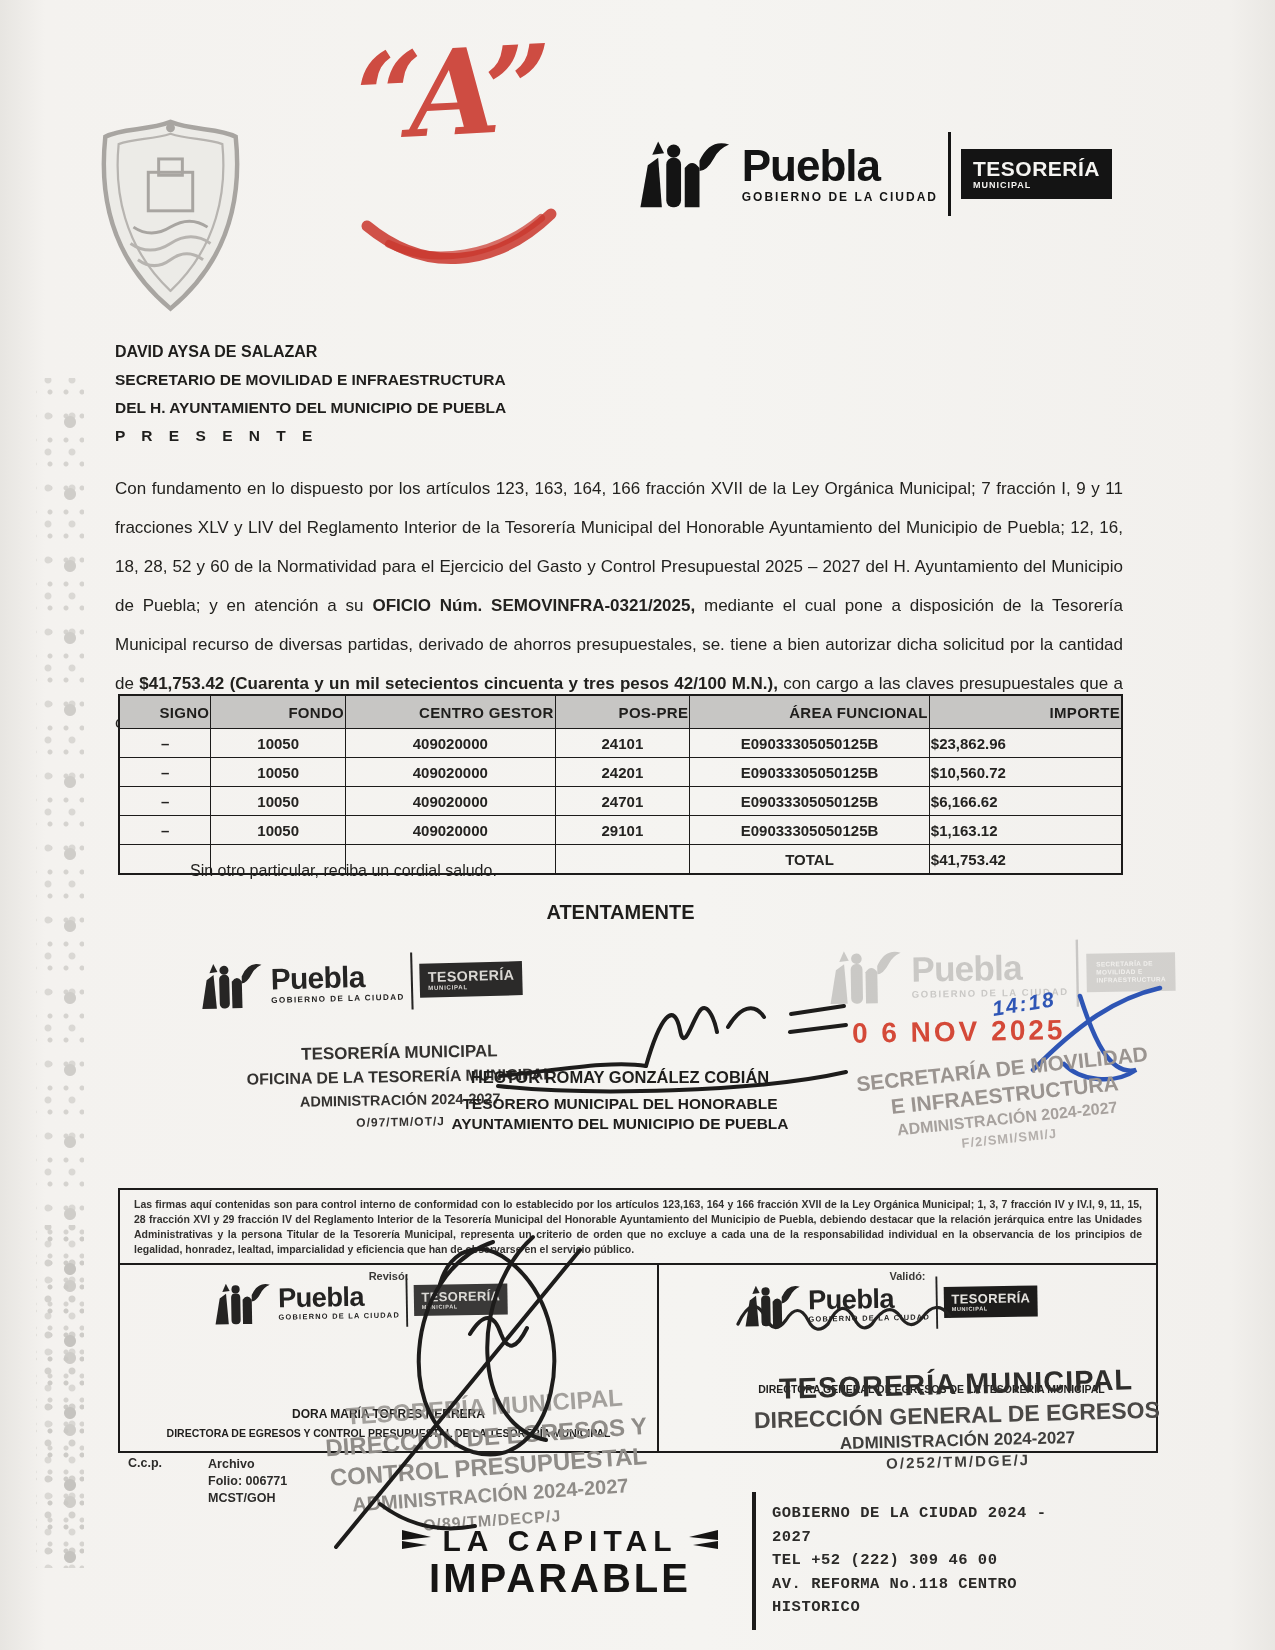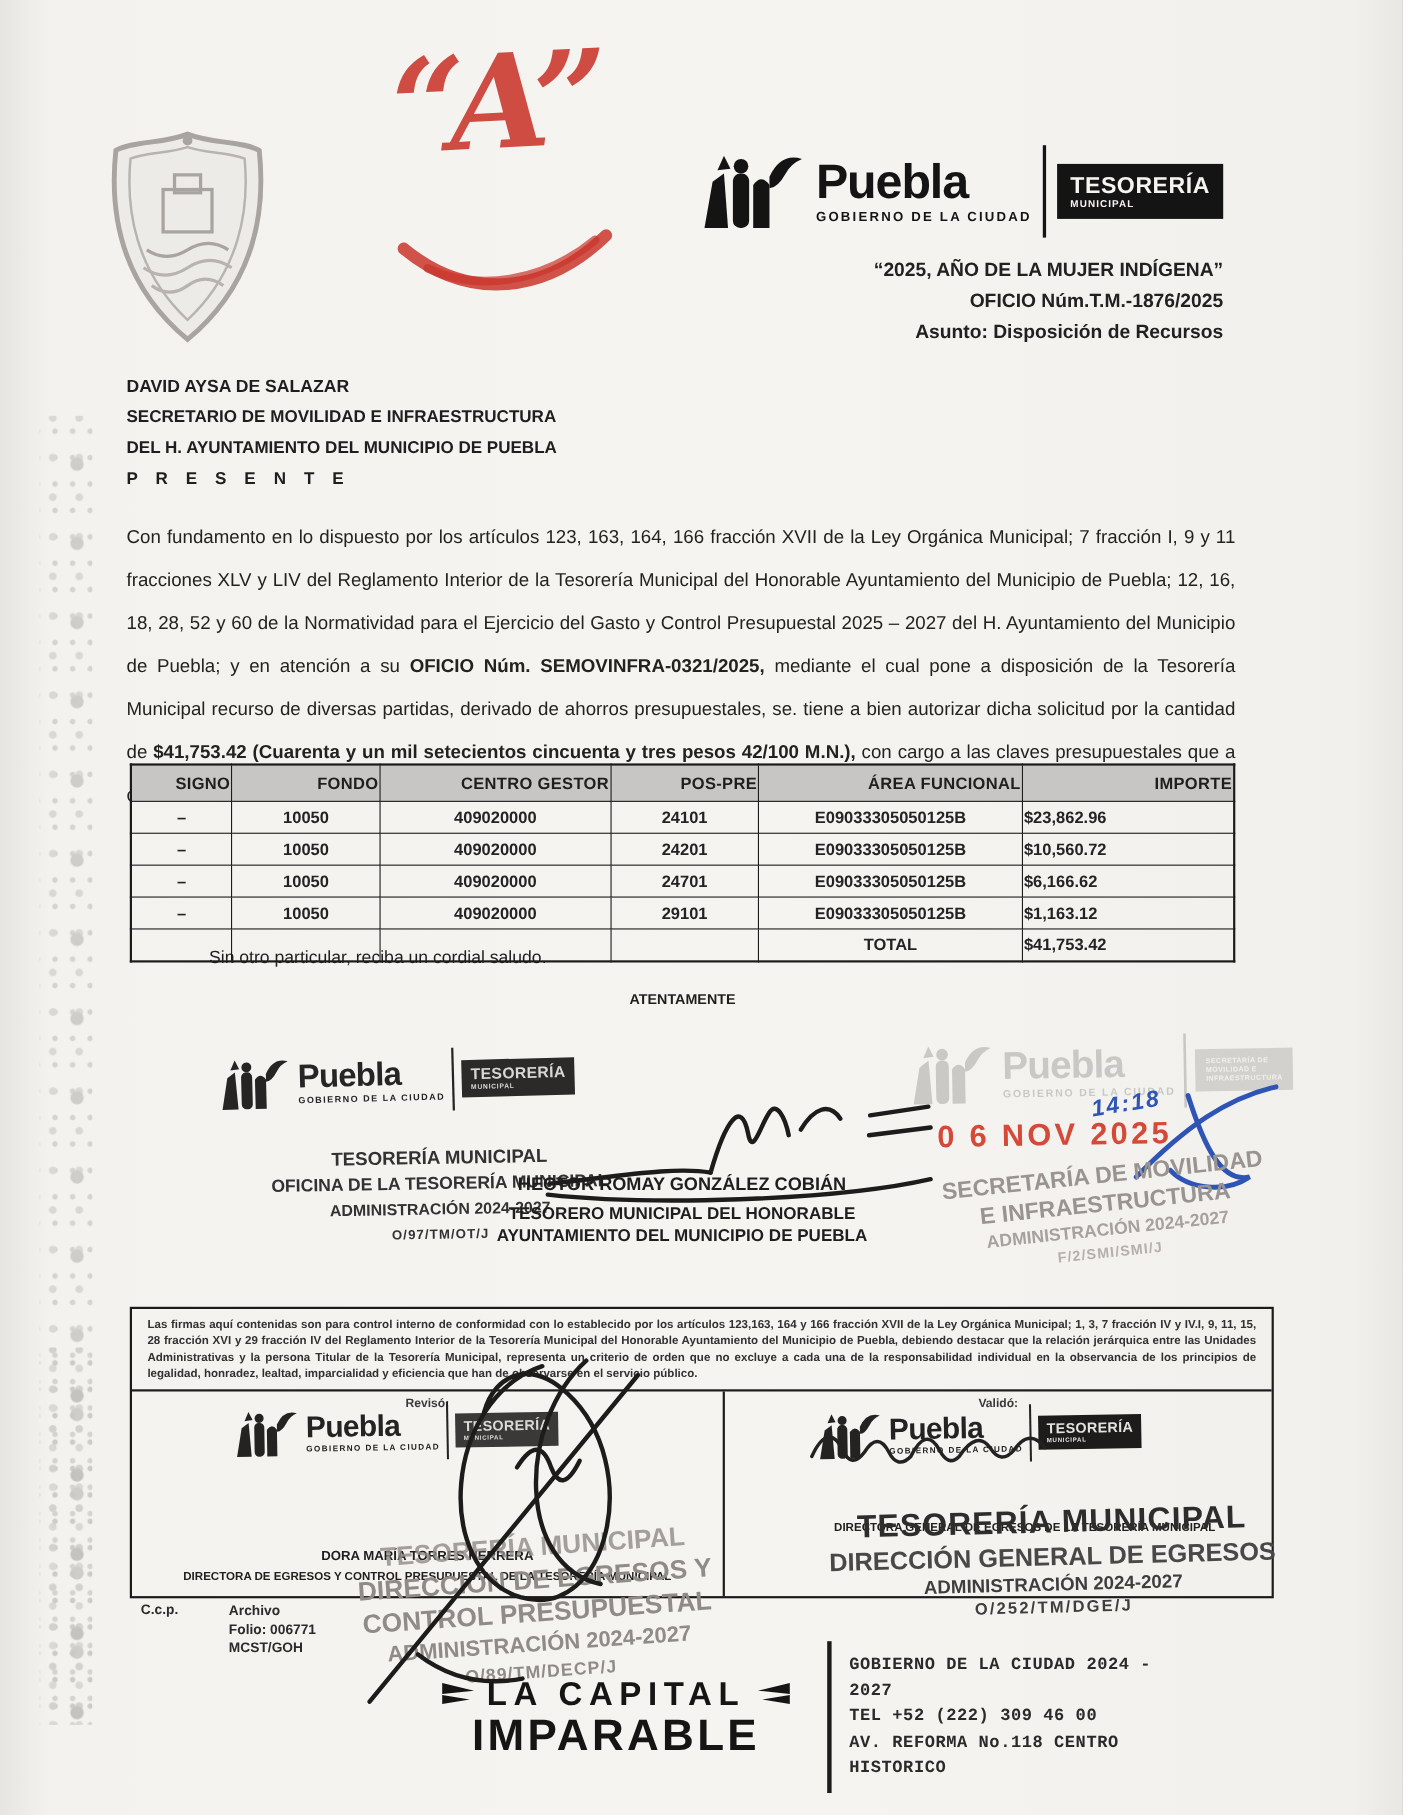--- a/index.html
+++ b/index.html
@@ -52,21 +52,21 @@
   
   .budget{left:118px;top:694px;border-collapse:collapse;width:1005px;
     border:2.5px solid #1c1b1a;background:transparent;}
   .budget th{background:#c7c6c4;border:1.5px solid #1c1b1a;font-size:15px;font-weight:800;
     height:30px;letter-spacing:.3px;text-align:right;}
   .budget td{border:1.5px solid #1c1b1a;font-size:15px;font-weight:600;height:26px;text-align:center;color:#242321;}
   .budget td.money{text-align:left;padding-right:10px;}
   .budget td.tot{font-weight:800;}
   
   .closing{left:190px;top:862px;font-size:16px;font-weight:500;}
-  .atent{left:118px;top:901px;width:1005px;text-align:center;font-weight:800;font-size:13px;}
+  .atent{left:118px;top:901px;width:1005px;text-align:center;font-weight:800;font-size:20px;}
   .dateline{left:118px;top:929px;width:1005px;text-align:center;font-weight:800;font-size:16.5px;}
   
   .stamp-logo{transform-origin:left top;}
   .oficina-logo{left:198px;top:958px;transform:scale(.68) rotate(-1.5deg);color:#262524;}
   .oficina-txt{left:230px;top:1040px;width:340px;text-align:center;color:#343230;
     transform:rotate(-1deg);font-weight:600;}
   .oficina-txt .l0{font-size:17px;line-height:25px;}
   .oficina-txt .l1{font-size:16px;line-height:24px;}
   .oficina-txt .l2{font-size:14.5px;line-height:23px;}
   .oficina-txt .l3{font-size:12px;line-height:20px;letter-spacing:1px;}
@@ -176,25 +176,20 @@
       <div class="ptxt">
         <div class="pname">Puebla</div>
         <div class="ptag">GOBIERNO DE LA CIUDAD</div>
       </div>
       <div class="pdiv"></div>
       <div class="pbadge">
         <div class="pb1">TESORERÍA</div>
         <div class="pb2">MUNICIPAL</div>
       </div>
     </div>
-    <div class="legend">
-      <div>“2025, AÑO DE LA MUJER INDÍGENA”</div>
-      <div>OFICIO Núm.T.M.-1876/2025</div>
-      <div>Asunto: Disposición de Recursos</div>
-    </div>
   </div>
 
   <div class="abs recipient">
     <div class="rname">DAVID AYSA DE SALAZAR</div>
     <div class="rline">SECRETARIO DE MOVILIDAD E INFRAESTRUCTURA</div>
     <div class="rline">DEL H. AYUNTAMIENTO DEL MUNICIPIO DE PUEBLA</div>
     <div class="rpres">P R E S E N T E</div>
   </div>
 
   <p class="abs bodypar"><span>Con fundamento en lo dispuesto por los artículos 123, 163, 164, 166 fracción XVII de la Ley Orgánica Municipal; 7 fracción I, 9 y 11 fracciones XLV y LIV del Reglamento Interior de la Tesorería Municipal del Honorable Ayuntamiento del Municipio de Puebla; 12, 16, 18, 28, 52 y 60 de la Normatividad para el Ejercicio del Gasto y Control Presupuestal 2025 – 2027 del H. Ayuntamiento del Municipio de Puebla; y en atención a su </span><b>OFICIO Núm. SEMOVINFRA-0321/2025,</b><span> mediante el cual pone a disposición de la Tesorería Municipal recurso de diversas partidas, derivado de ahorros presupuestales, se. tiene a bien autorizar dicha solicitud por la cantidad de </span><b>$41,753.42 (Cuarenta y un mil setecientos cincuenta y tres pesos 42/100 M.N.),</b><span> con cargo a las claves presupuestales que a continuación se indican:</span></p>

